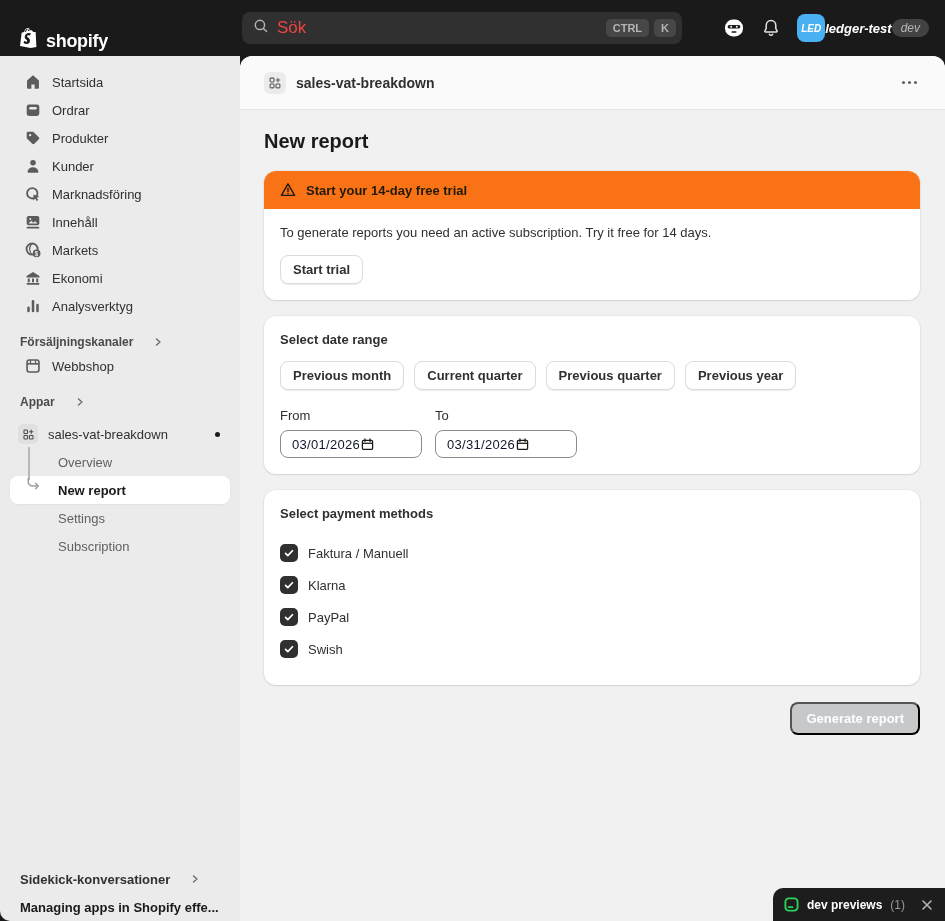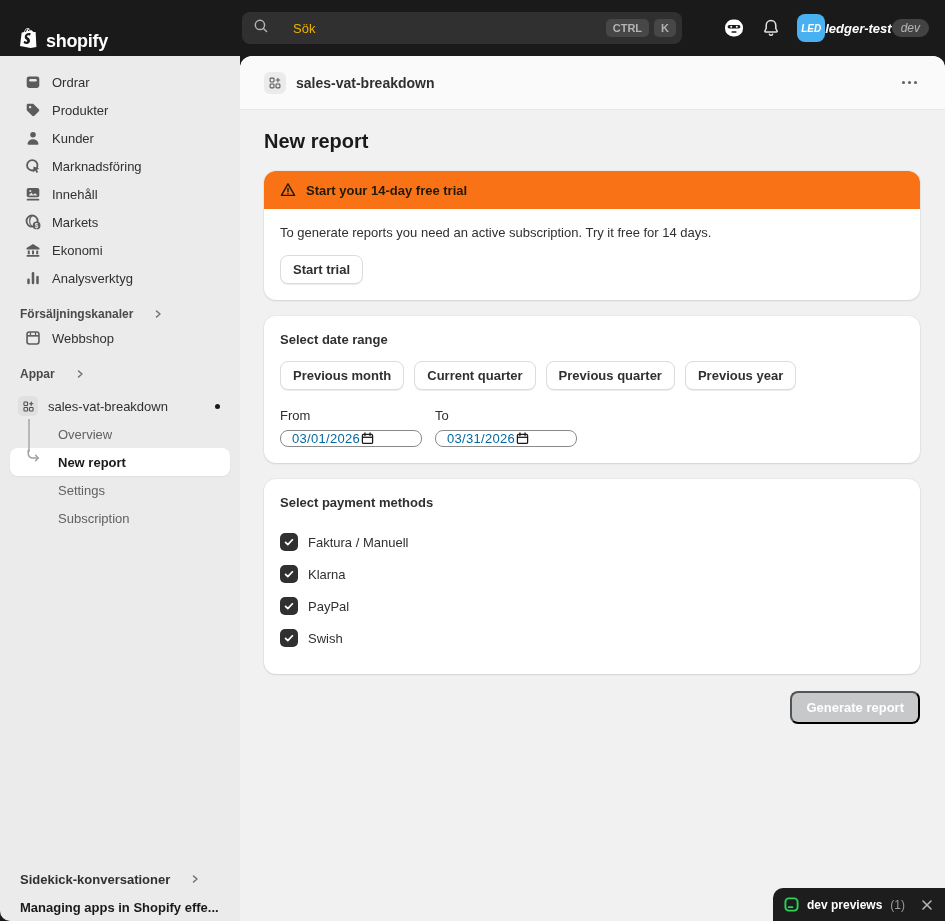--- a/index.html
+++ b/index.html
@@ -5,21 +5,21 @@
   * { margin:0; padding:0; box-sizing:border-box; }
   html,body { width:945px; height:921px; overflow:hidden; background:#1a1a1a;
     font-family:"Liberation Sans", sans-serif; -webkit-font-smoothing:antialiased; }
 
   
   .topbar { height:56px; background:#1a1a1a; display:flex; align-items:center; position:relative; }
   .logo { display:flex; align-items:center; gap:7px; padding-left:18px;margin-top:26px; }
   .logo-word { color:#fff; font-size:18px; font-weight:700; letter-spacing:-0.3px; }
   .searchbox { position:absolute; left:242px; top:12px; width:440px; height:32px;
     background:#303030; border-radius:8px; display:flex; align-items:center; padding:0 6px 0 11px; }
-  .search-text { color:#eab308; font-size:13px; margin-left:24px; flex:1; }
+  .search-text { color:#ef4444; font-size:17px; margin-left:8px; flex:1; }
   .kbd { background:#474747; color:#b3b3b3; font-size:11px; font-weight:600; border-radius:5px;
     padding:3px 7px; margin-left:5px; }
   .top-right { margin-left:auto; display:flex; align-items:center; gap:16px; padding-right:16px; }
   .store-chip { display:flex; align-items:center; gap:0;font-style:italic; }
   .avatar { width:28px; height:28px; border-radius:8px; display:flex; align-items:center;
     justify-content:center; color:#fff; font-size:10px; font-weight:700; }
   .store-name { color:#fff; font-size:13px; font-weight:600; }
   .env-badge { background:#424242; color:#b5b5b5; font-size:12px; border-radius:10px; padding:2px 9px; }
 
   
@@ -70,22 +70,22 @@
   .banner-title { font-size:13px; font-weight:650; color:#211a06; }
   .card-pad { padding:16px; }
   .body-text { font-size:13px; color:#303030; margin-bottom:15px; }
   .btn-secondary { display:inline-flex; align-items:center; background:#fff; border:1px solid #dcdcdc;
     box-shadow:0 1px 0 rgba(26,26,26,.08); border-radius:8px; padding:6px 12px; font-size:13px;
     font-weight:600; color:#303030; cursor:pointer; }
   .card-title { font-size:13px; font-weight:650; color:#303030; margin-bottom:14px; }
   .preset-row { display:flex; gap:10px; margin-bottom:6px; }
   .date-row { display:flex; gap:13px; }
   .date-label { font-size:13px; color:#303030; margin:12px 0 7px; }
-  .date-input { width:142px; height:17px; border:1.5px solid #8a8a8a; border-radius:8px;
-    display:flex; align-items:center; padding:0 9px 0 11px; font-size:13px; color:#0369a1; cursor:text; }
+  .date-input { width:142px; height:28px; border:1.5px solid #8a8a8a; border-radius:8px;
+    display:flex; align-items:center; padding:0 9px 0 11px; font-size:13px; color:#0f172a; cursor:text; }
   .date-input span { flex:1; letter-spacing:.3px; }
   .check-row { display:flex; align-items:center; gap:10px; height:32px; cursor:pointer; }
   .checkbox { width:18px; height:18px; background:#303030; border-radius:5px; display:flex;
     align-items:center; justify-content:center; flex-shrink:0; }
   .check-label { font-size:13px; color:#303030; }
   .gen-row { display:flex; justify-content:flex-end; margin-top:17px; }
   .btn-disabled { background:#c6c8ca; color:#fff; font-size:13px; font-weight:600;
     border-radius:8px; padding:7px 14px; cursor:default; }
 
   
@@ -142,20 +142,28 @@
       <span class="store-name">ledger-test</span>
       <span class="env-badge">dev</span>
     </div>
   </div>
 </div>
 
 <div class="frame">
 
   <div class="sidebar">
 
+    <div class="sb-item">
+      <span class="ic">
+        <svg width="18" height="18" viewBox="0 0 20 20">
+            <path fill="#5c5c5c" d="M10 2.6 3.4 8.2v8.1c0 .7.6 1.3 1.3 1.3h3.5v-4.9h3.6v4.9h3.5c.7 0 1.3-.6 1.3-1.3V8.2L10 2.6z"></path>
+          </svg>
+      </span>
+      <span>Startsida</span>
+    </div>
     <div class="sb-item">
       <span class="ic">
         <svg width="18" height="18" viewBox="0 0 20 20">
             <rect x="3" y="3.8" width="14" height="12.8" rx="2.6" fill="#5c5c5c"></rect>
             <rect x="5.8" y="6.6" width="8.4" height="2.8" rx="1.4" fill="#ebebeb"></rect>
           </svg>
       </span>
       <span>Ordrar</span>
     </div>
     <div class="sb-item">

